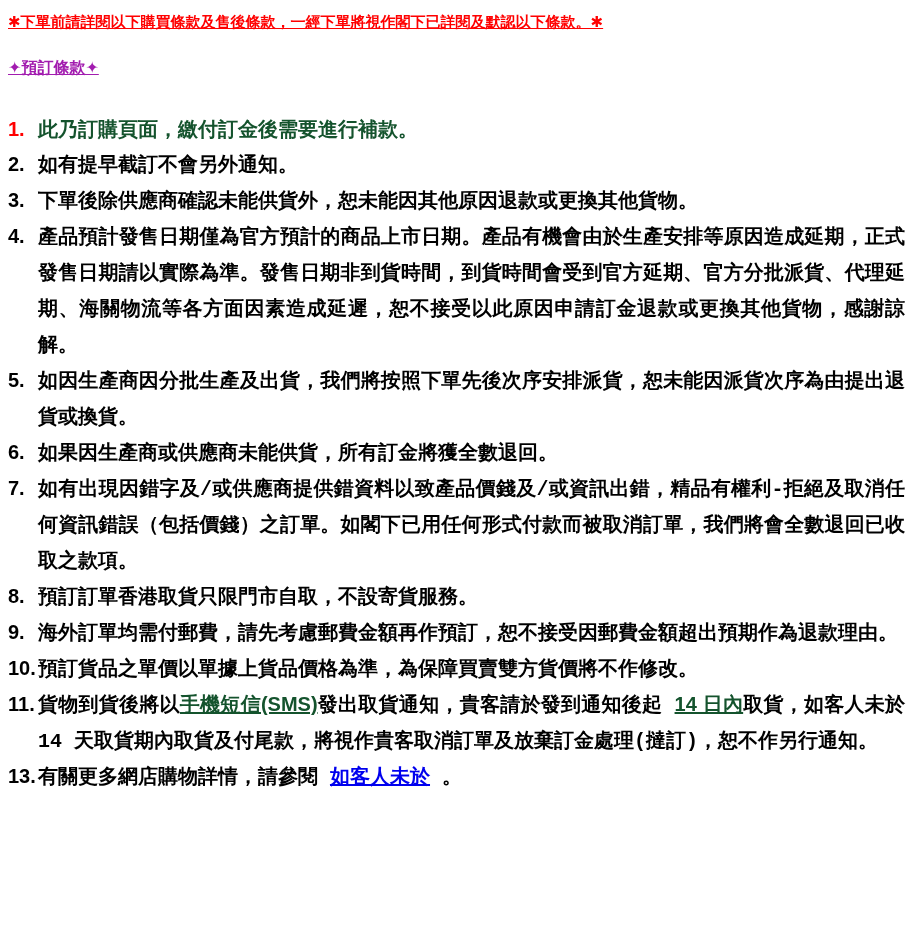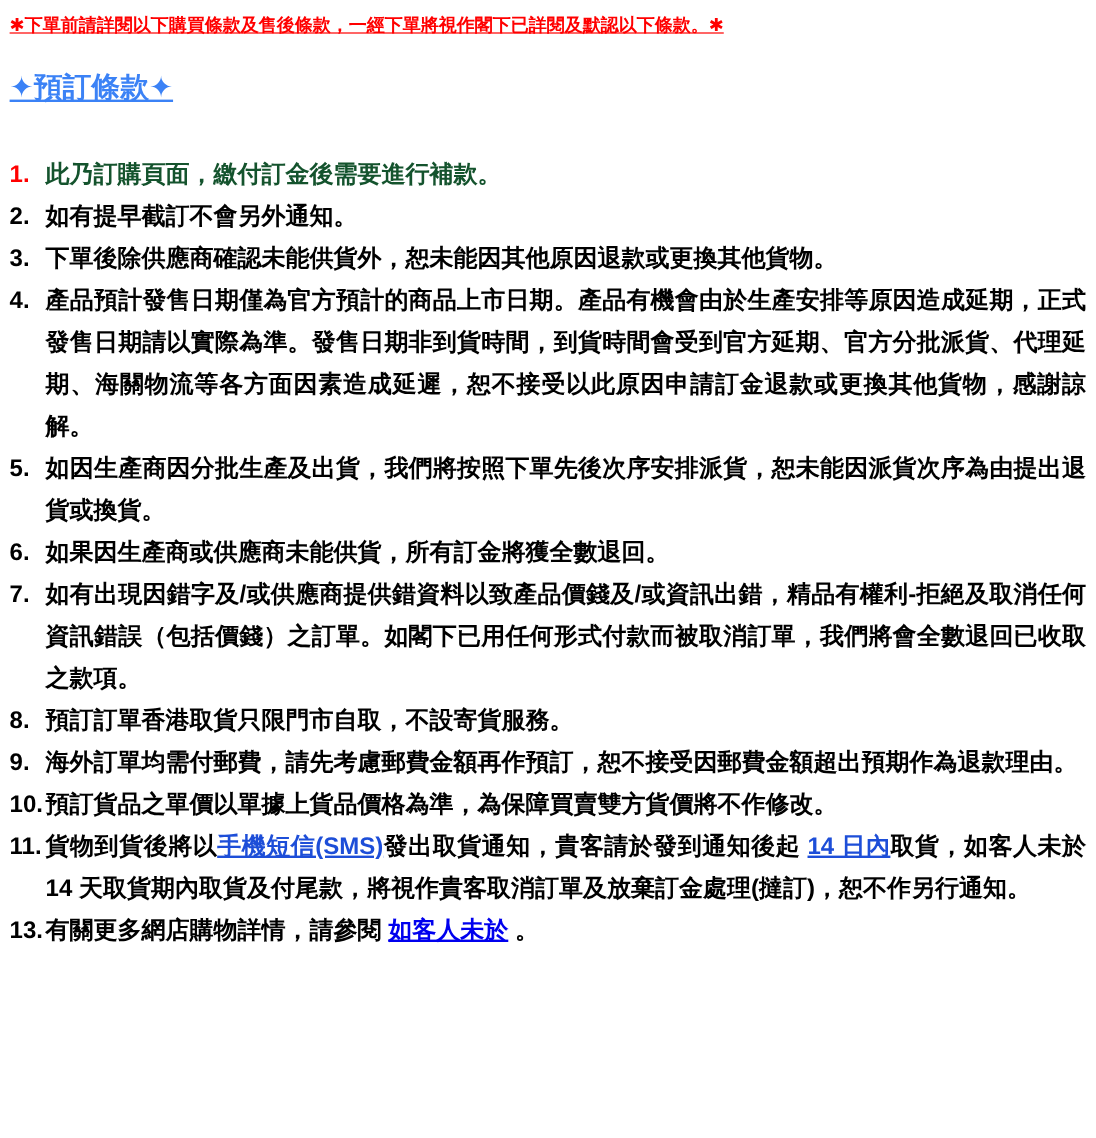--- a/index.html
+++ b/index.html
@@ -18,23 +18,23 @@
     padding: 8px 8px 12px 8px;
   }
   .title {
     font-size: 15px;
     line-height: 1.35;
     color: #ff0000;
     text-decoration: underline;
     margin: 4px 0 0 0;
   }
   .section-header {
-    font-size: 24px;
+    font-size: 16px;
     line-height: 1.3;
-    color: #3b82f6;
+    color: #a21caf;
     text-decoration: underline;
     margin-top: 26px;
     display: inline-block;
   }
   .terms {
     margin-top: 20px;
   }
   .term-item {
     display: flex;
     font-size: 20px;
@@ -42,23 +42,23 @@
   }
   .term-num {
     flex: 0 0 30px;
     color: #000000;
   }
   .term-num.num-red { color: #ff0000; }
   .term-text {
     flex: 1 1 auto;
     text-align: justify;
   }
-  .seg-normal { color: #000000; }
+  .seg-normal { color: #000000; font-family: Liberation Mono, monospace; }
   .seg-red { color: #14532d; }
-  .seg-red-underline { color: #1d4ed8; text-decoration: underline; }
+  .seg-red-underline { color: #14532d; text-decoration: underline; }
   a.seg-link {
     color: #0000ee;
     text-decoration: underline;
     cursor: pointer;
     font-weight: 700;
   }
 </style>
 </head>
 <body>
 

